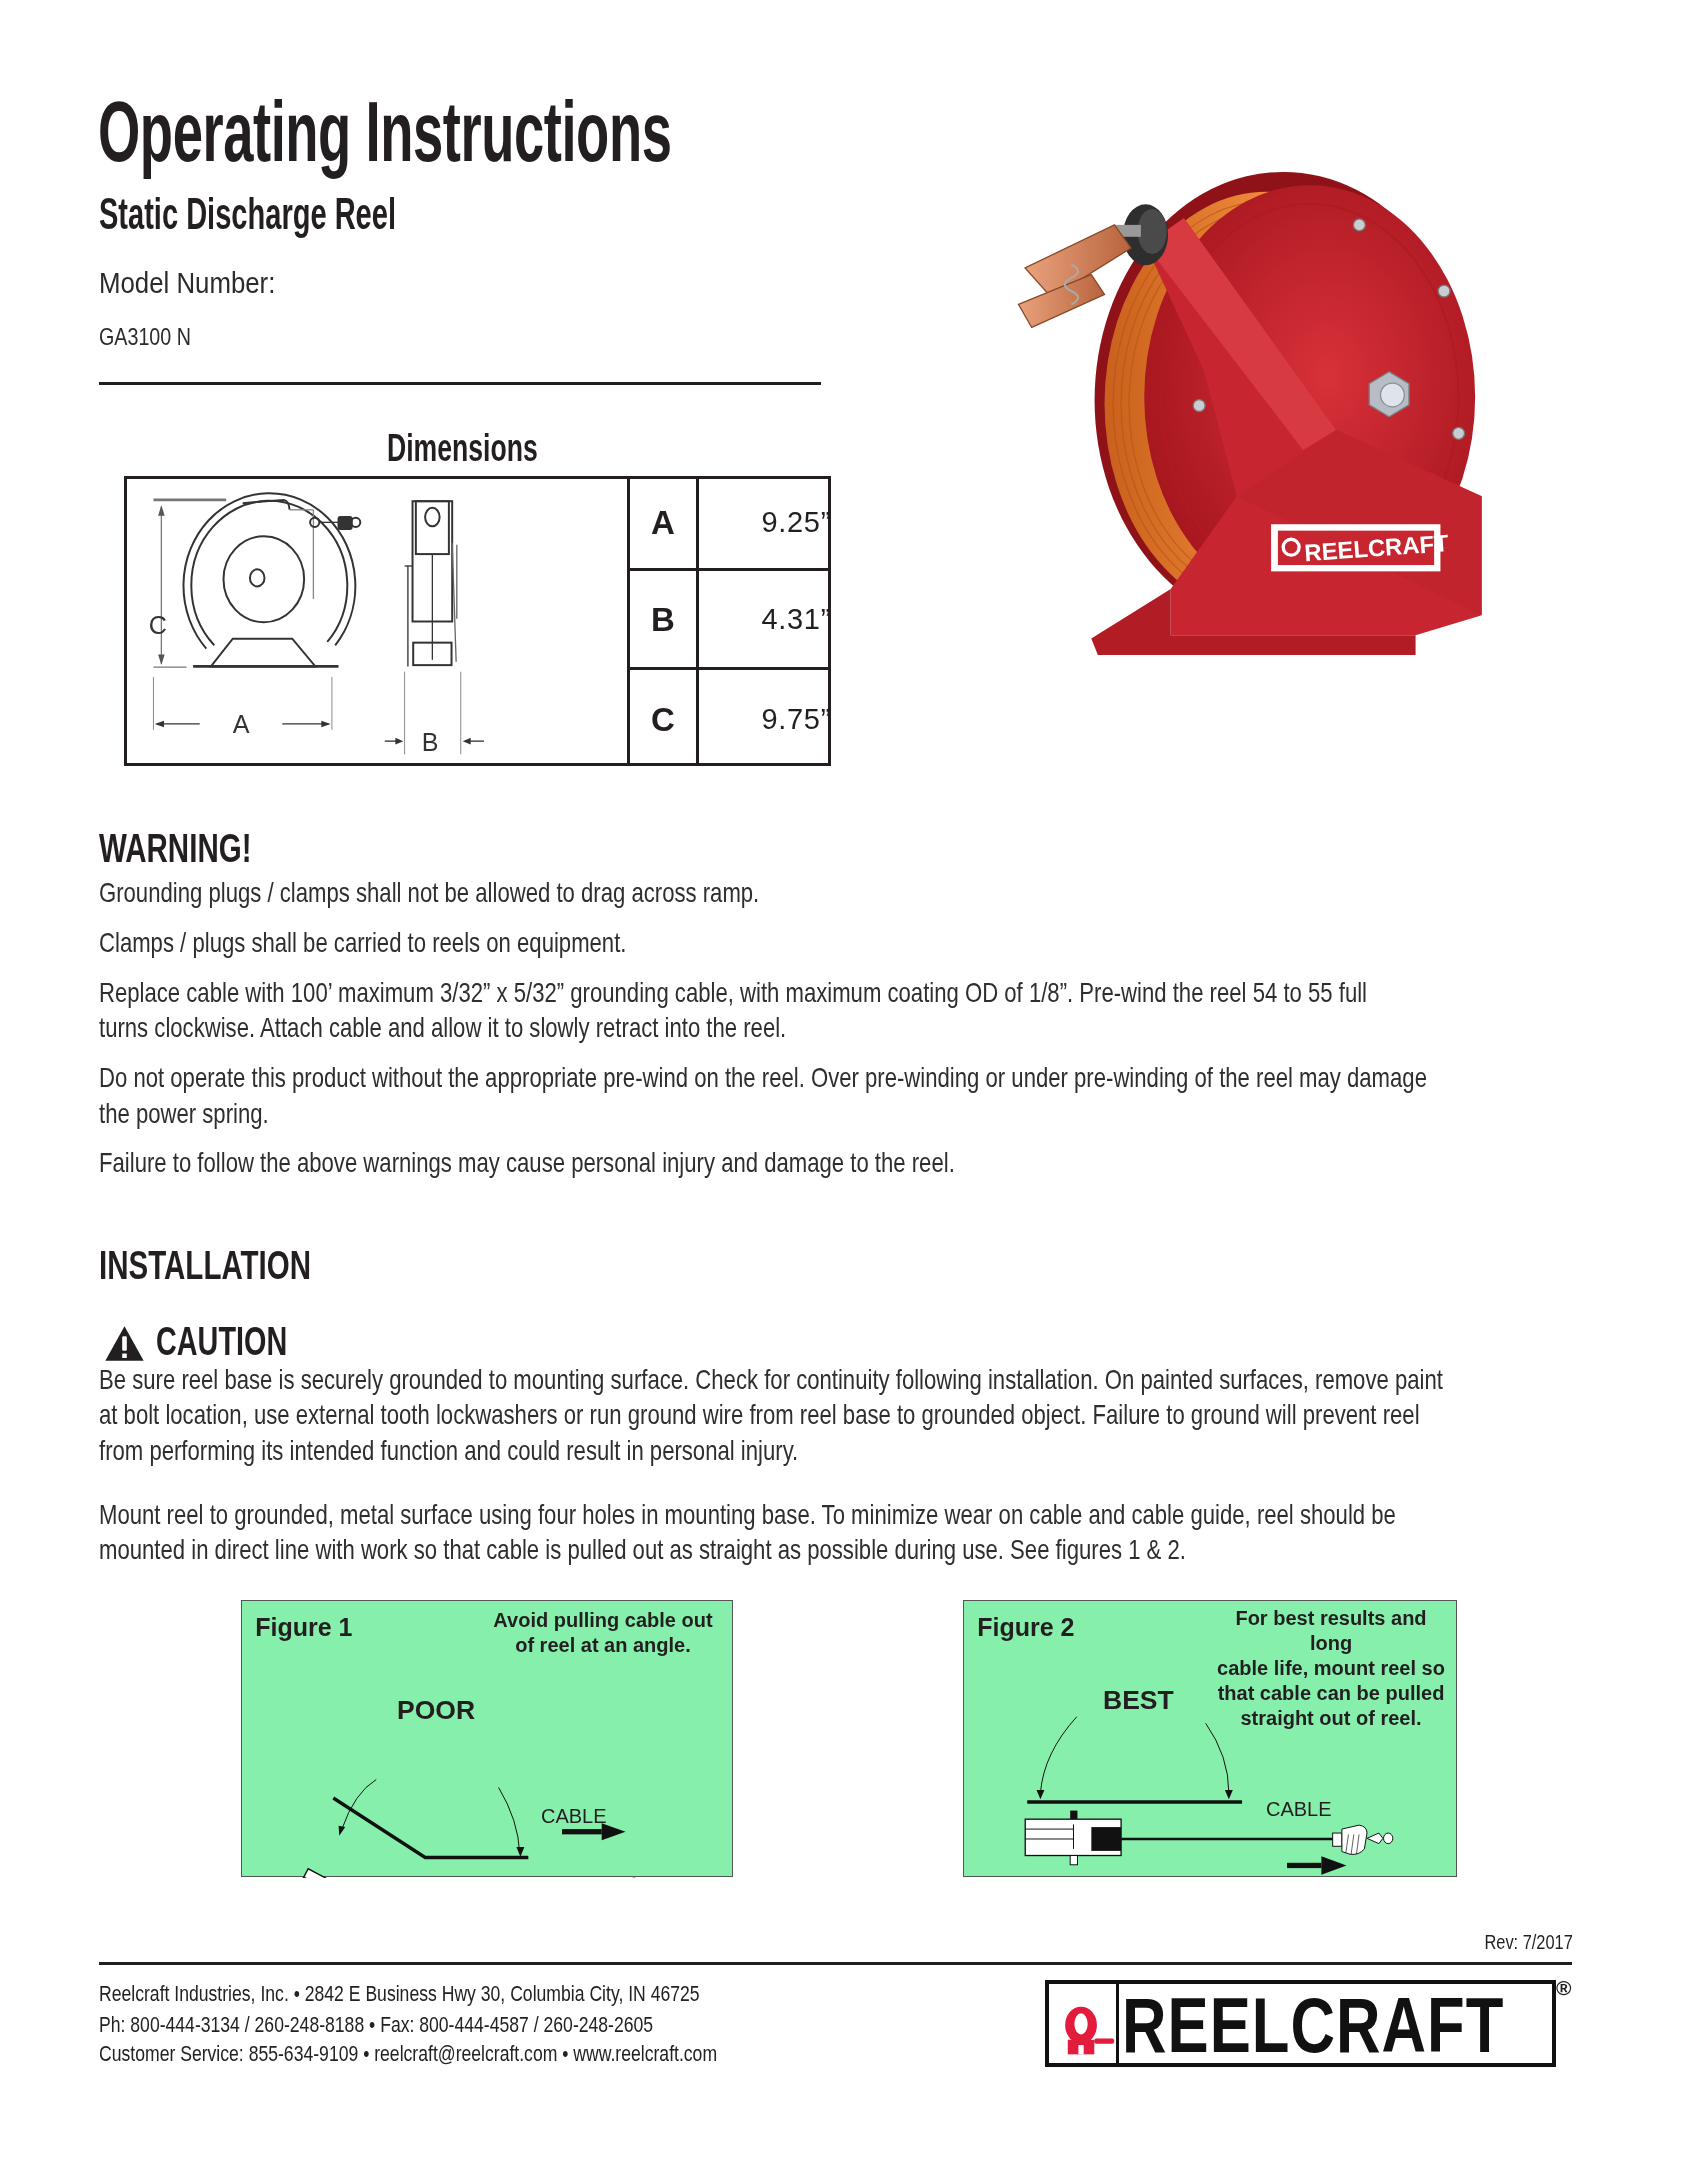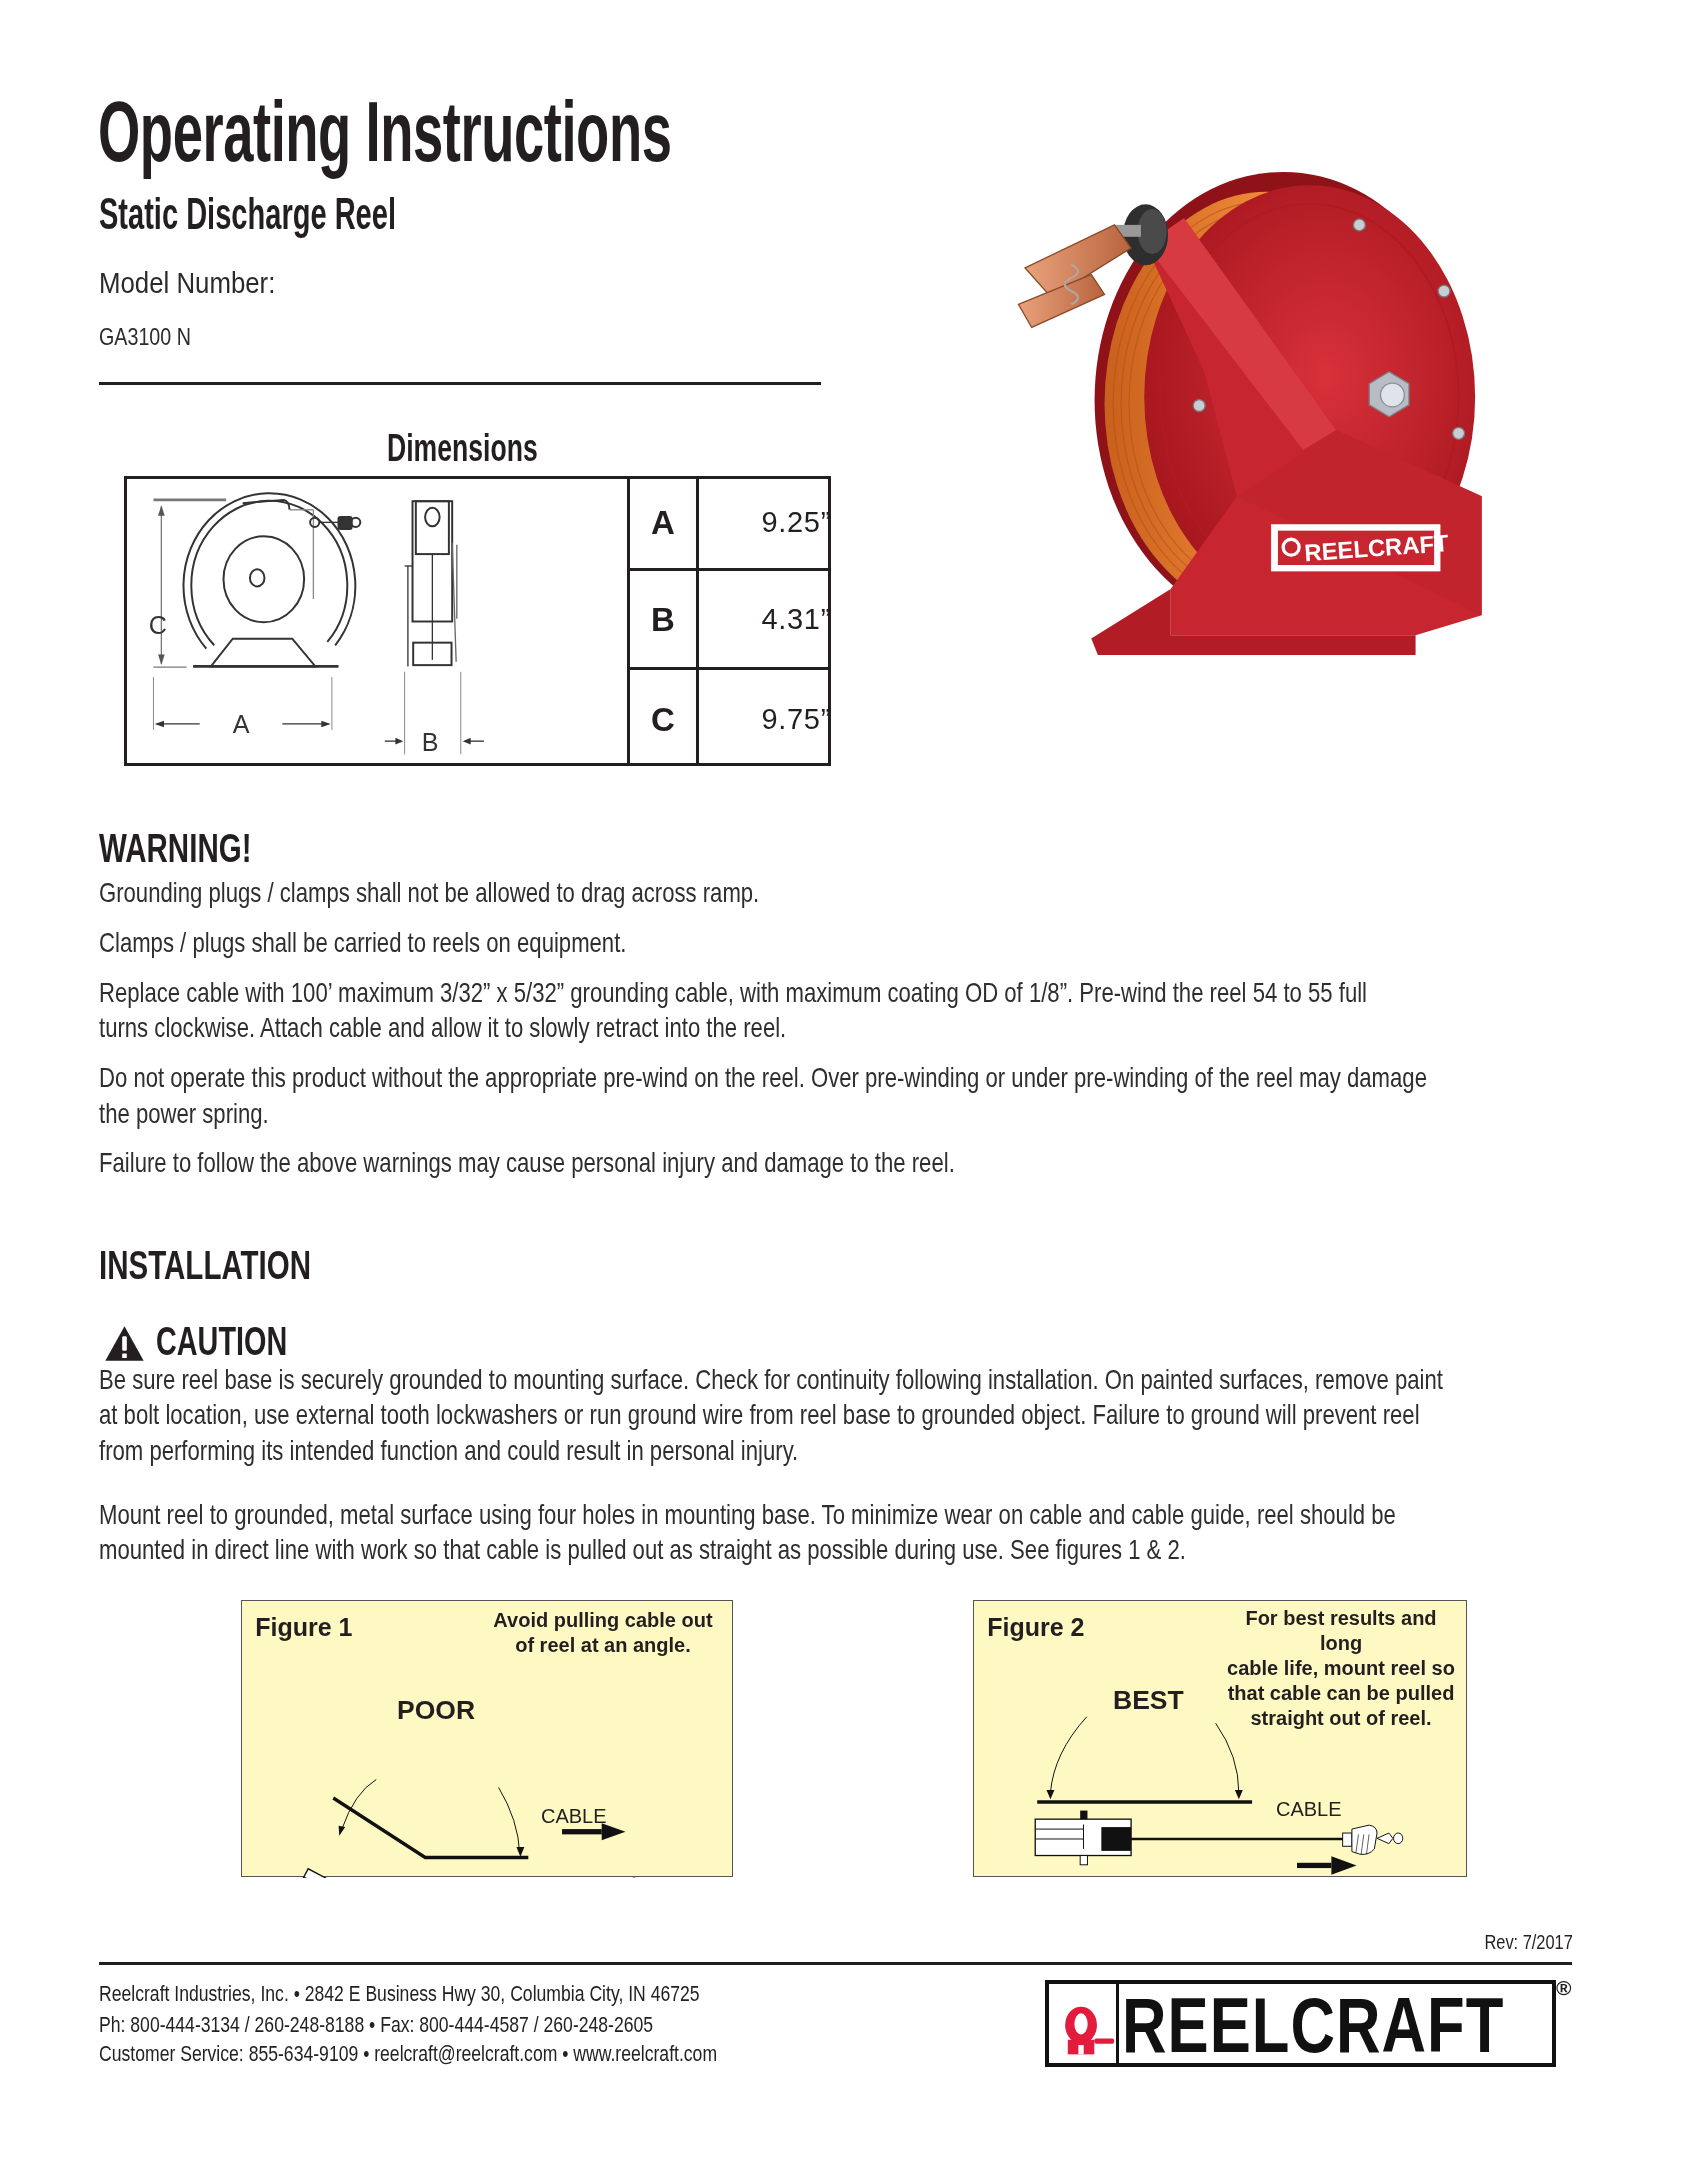--- a/index.html
+++ b/index.html
@@ -26,23 +26,23 @@
   #photo { left:992px; top:152px; width:503px; height:523px; }
 
   .sec-head { font-size:41px; line-height:41px; font-weight:bold; transform:scaleX(0.72); }
   #warning-title { left:99px; top:828px; }
   .para { position:absolute; left:99px; font-size:28px; line-height:36px; transform:scaleX(0.79); transform-origin:0 0; white-space:nowrap; color:#2e2e2e; }
 
   #install-title { left:99px; top:1245px; }
   #caution-icon { left:104px; top:1325px; width:41px; height:37px; }
   #caution-title { left:156px; top:1321px; font-size:40px; line-height:40px; font-weight:bold; transform:scaleX(0.72); }
 
-  .fig-box { position:absolute; top:1600px; height:277px; border:1.3px solid #555; box-sizing:border-box; background:#fef9c3; }
+  .fig-box { position:absolute; top:1600px; height:277px; border:1.3px solid #555; box-sizing:border-box; background:#86efac; }
   #fig1 { left:241px; width:492px; }
-  #fig2 { left:963px; width:494px;margin-left:10px; }
+  #fig2 { left:963px; width:494px; }
   .fig-label { position:absolute; left:13.2px; top:13.2px; font-size:25px; font-weight:bold; line-height:26.5px; }
   .fig-note { position:absolute; font-size:20px; line-height:25px; text-align:center; font-weight:bold; }
   .fig-rating { position:absolute; font-size:26.5px; font-weight:bold; line-height:26.5px; }
   .fig-cable { position:absolute; font-size:20px; line-height:20px;padding-left:29px; }
   .fig-svg { position:absolute; left:0; top:0; }
 
   #rev { right:114px; top:1931px; font-size:20px; line-height:22.5px; transform:scaleX(0.82); transform-origin:100% 0; white-space:nowrap; }
   #footer-rule { left:99px; top:1962px; width:1473px; height:3.3px; background:#231f20; }
   .foot { position:absolute; left:99px; font-size:22px; line-height:24px; transform:scaleX(0.80); transform-origin:0 0; white-space:nowrap; color:#222; }
 

